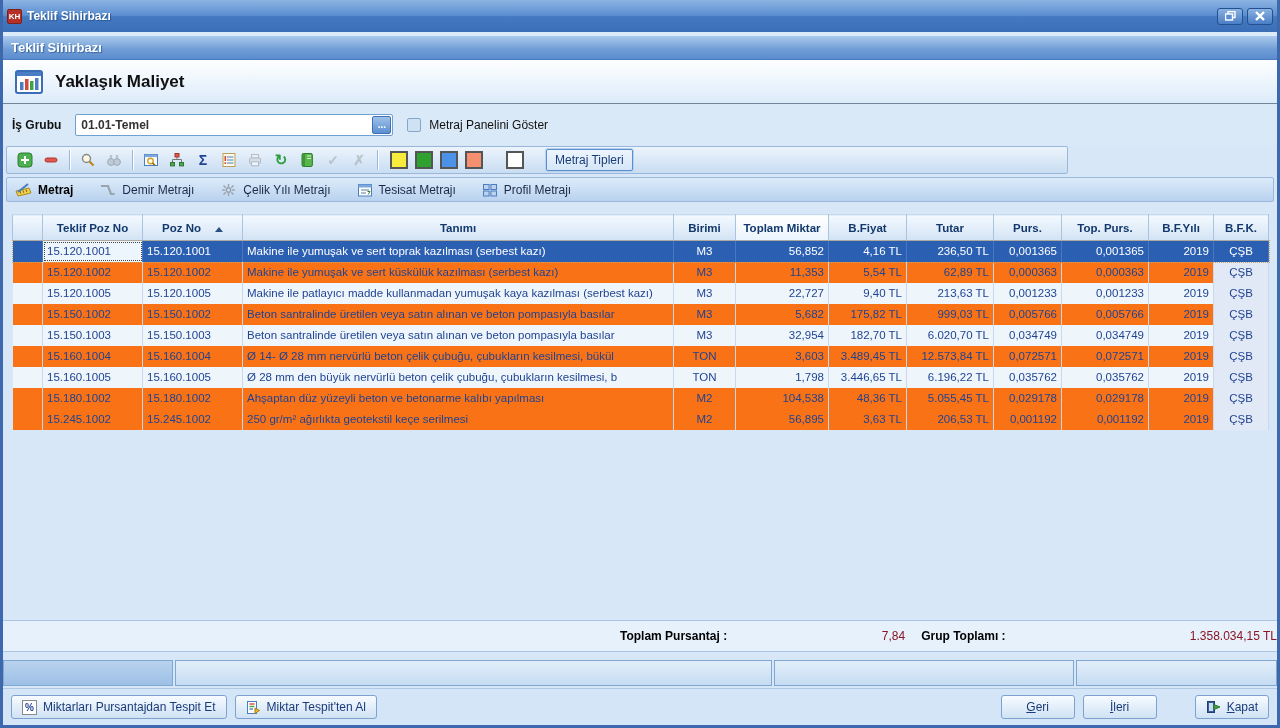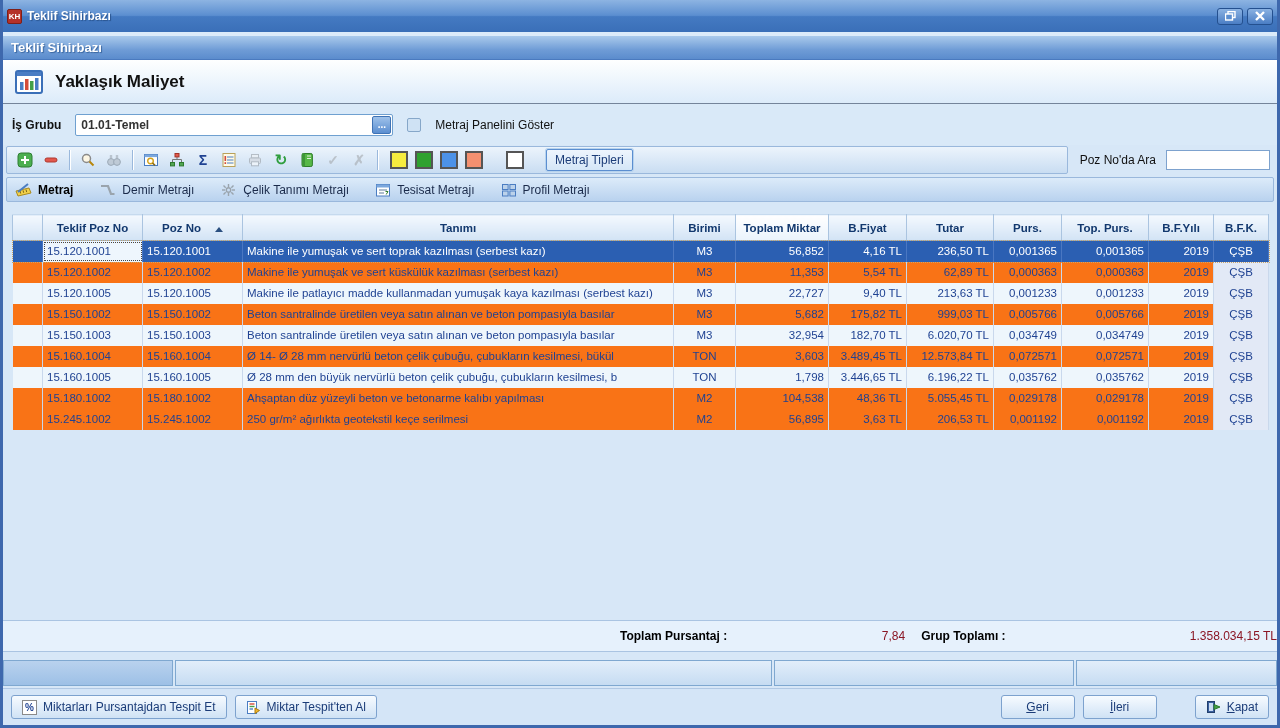--- a/index.html
+++ b/index.html
@@ -32,21 +32,21 @@
   
   .formrow { height:41px; background:#d9e9f8; display:flex; align-items:center; padding:0 9px; flex:none; }
   .formrow .lbl { font-size:12px; font-weight:bold; color:#111; margin-right:14px; }
   .combo { width:318px; height:22px; background:#fff; border:1px solid #6fa0d0; border-radius:2px;
            display:flex; align-items:center; }
   .combo .val { flex:1; font-size:12px; font-weight:bold; color:#333; padding:0 5px;
                 overflow:hidden; white-space:nowrap; }
   .combo .ell { width:19px; height:18px; margin-right:1px; border:1px solid #3f73b5; border-radius:2px;
                 background:linear-gradient(180deg,#9fc2ea,#5b8ed0); color:#fff; font-size:10px; font-weight:bold;
                 display:flex; align-items:center; justify-content:center; line-height:8px; }
-  .chk-wrap { display:flex; align-items:center; margin-left:14px; gap:14px; }
+  .chk-wrap { display:flex; align-items:center; margin-left:14px; gap:8px; }
   .checkbox { width:14px; height:14px; background:#cfe2f4; border:1px solid #86a7c9; border-radius:2px; }
   .chk-wrap .clabel { font-size:12px; color:#111; }
 
   
   .toolbarrow { height:30px; display:flex; align-items:center; padding:0 3px; flex:none; gap:8px; }
   .tb-panel { height:28px; width:1062px; border:1px solid #9ab8dc; border-radius:2px;
               background:linear-gradient(180deg,#ecf4fc,#c9ddf2); display:flex; align-items:center; padding:0 6px; gap:2px; }
   .tb-btn { width:24px; height:23px; display:flex; align-items:center; justify-content:center; border-radius:2px; }
   .tb-btn.dis { opacity:.55; filter:grayscale(.6); }
   .tb-sep { width:1px; height:20px; background:#9ab8dc; margin:0 4px; box-shadow:1px 0 0 #fff; }
@@ -261,24 +261,20 @@
       <span class="tb-sep"></span>
       <span class="swatches" id="swatches">
           <span class="swatch" style="background: rgb(247, 236, 62);"></span>
           <span class="swatch" style="background: rgb(47, 161, 47);"></span>
           <span class="swatch" style="background: rgb(76, 146, 232);"></span>
           <span class="swatch" style="background: rgb(244, 144, 112);"></span>
           <span class="swatch white-sw" style="background: rgb(255, 255, 255);"></span>
         </span>
       <span class="metraj-tipleri">Metraj Tipleri</span>
     </div>
-    <div class="search-area">
-      <span class="slabel">Poz No'da Ara</span>
-      <input class="search-input" type="text" value="" style="">
-    </div>
   </div>
 
   <div class="tabs">
     <span class="tab active">
       <svg width="17" height="14">
           <polygon points="1,8 14,5 16,10 3,13" fill="#f3d14a" stroke="#a98a1f"></polygon>
           <line x1="5" y1="8" x2="5.7" y2="10.5" stroke="#7d6517"></line>
           <line x1="8" y1="7.3" x2="8.7" y2="9.8" stroke="#7d6517"></line>
           <line x1="11" y1="6.6" x2="11.7" y2="9.1" stroke="#7d6517"></line>
           <line x1="3" y1="9" x2="13" y2="1" stroke="#4a7dc2" stroke-width="2"></line>
@@ -298,21 +294,21 @@
             <line x1="8.5" y1="10" x2="8.5" y2="13"></line>
             <line x1="2" y1="7" x2="5" y2="7"></line>
             <line x1="12" y1="7" x2="15" y2="7"></line>
             <line x1="3.5" y1="2.5" x2="5.7" y2="4.7"></line>
             <line x1="11.3" y1="9.3" x2="13.5" y2="11.5"></line>
             <line x1="13.5" y1="2.5" x2="11.3" y2="4.7"></line>
             <line x1="5.7" y1="9.3" x2="3.5" y2="11.5"></line>
           </g>
           <circle cx="8.5" cy="7" r="2.2" fill="none" stroke="#9aa4ad" stroke-width="1.4"></circle>
         </svg>
-      <span class="tlabel">Çelik Tanımı Metrajı</span>
+      <span class="tlabel">Çelik Yılı Metrajı</span>
     </span>
     <span class="tab">
       <svg width="16" height="14">
           <rect x="1.5" y="1.5" width="13" height="11.5" fill="#fff" stroke="#4a7dc2"></rect>
           <rect x="1.5" y="1.5" width="13" height="3" fill="#7ba7dd"></rect>
           <line x1="4" y1="7" x2="12" y2="7" stroke="#5c7a99"></line>
           <line x1="4" y1="10" x2="9" y2="10" stroke="#5c7a99"></line>
           <path d="M10.5 8.5 l2.5 0 -1.8 3" stroke="#2f7d2a" fill="none"></path>
         </svg>
       <span class="tlabel">Tesisat Metrajı</span>

